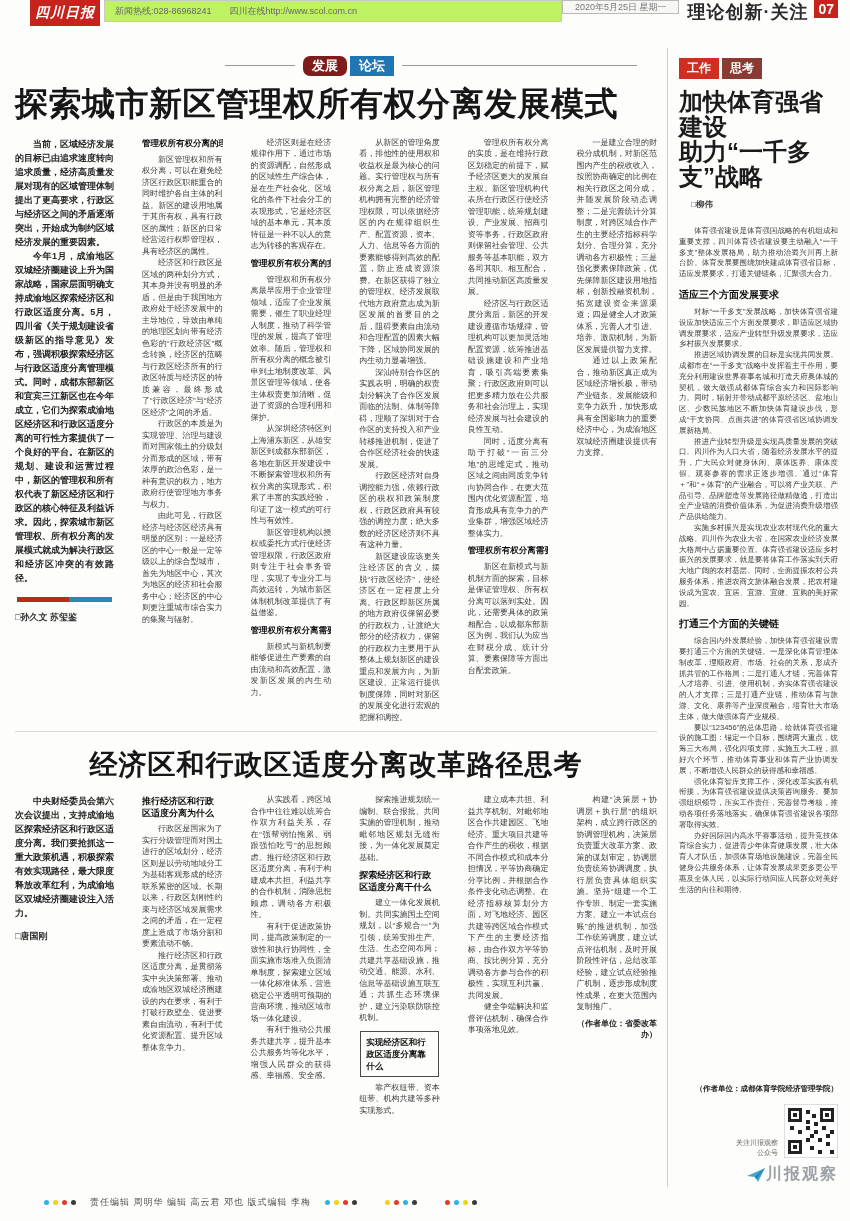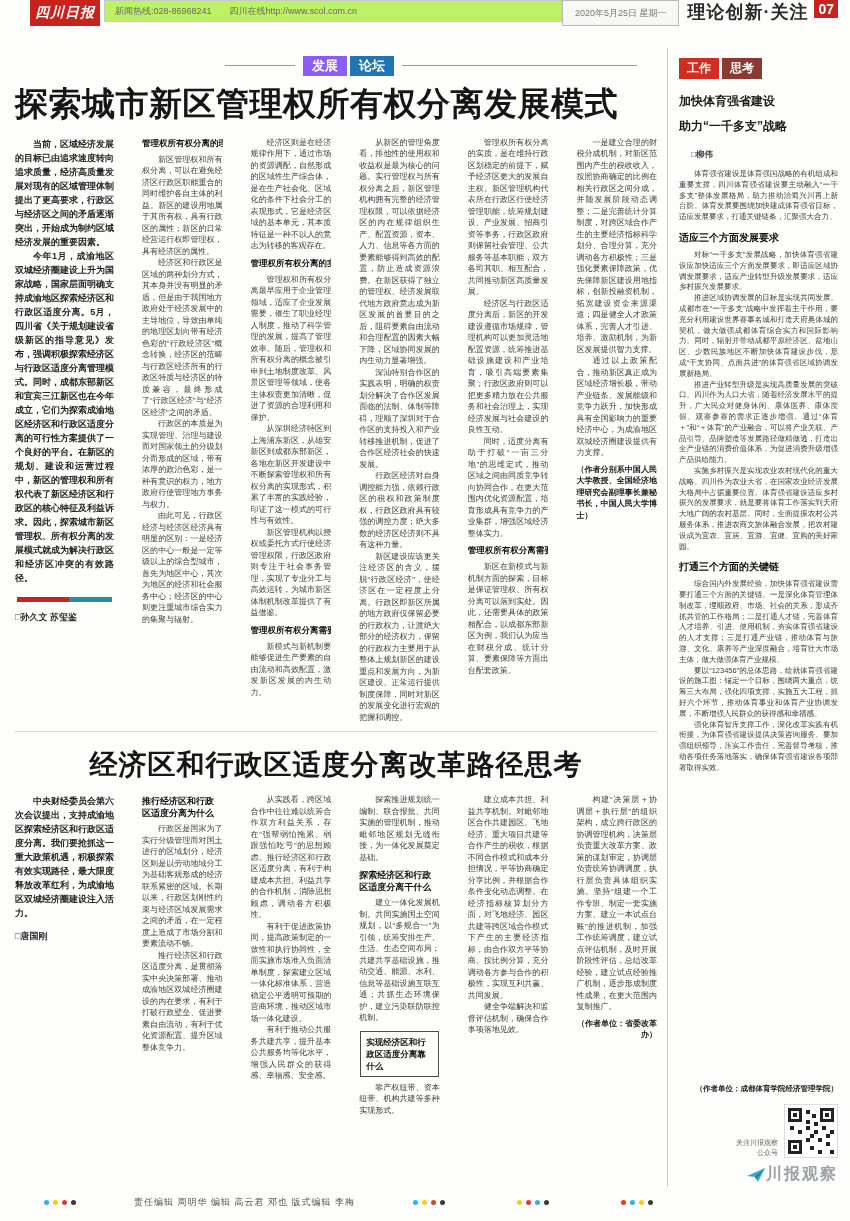--- a/index.html
+++ b/index.html
@@ -15,40 +15,40 @@
     width:70px; height:26px; background:#c5231c; color:#fff;
     font-size:14px; font-weight:bold; font-style:italic;
     display:flex; align-items:center; justify-content:center; letter-spacing:1px;
   }
   .m-strip {
     flex:1; height:22px; margin-left:4px; background:#bef264;
     border:1px solid #c8c8c6; display:flex; align-items:center;
     font-size:9px; color:#666; padding-left:10px; gap:18px;
   }
   .m-datebox {
-    height:26px; border:1px solid #b9b9b7; background:#f7f7f6;
+    height:14px; border:1px solid #b9b9b7; background:#f7f7f6;
     display:flex; align-items:center; padding:0 12px; font-size:9px; color:#777; margin-right:8px;
   }
   .m-section { font-size:18px; font-weight:800; color:#2b2b2b; letter-spacing:1px; white-space:nowrap; }
   .m-pageno {
     margin-left:6px; background:#c5231c; color:#fff; font-size:14px; font-weight:bold;
     padding:2px 4px; line-height:1;
   }
   
   .content { position:absolute; top:48px; left:15px; right:12px; bottom:34px; display:flex; }
   .mainarea { width:650px; display:flex; flex-direction:column; }
   .sidebar  { width:173px; border-left:1px solid #cfcfcd; margin-left:10px; padding-left:11px;
               display:flex; flex-direction:column; }
   
   .badge-row { display:flex; align-items:center; margin:8px 0 6px; }
   .badge-row .line { height:1px; background:#9a9a98; }
   .badge-row .l1 { width:70px; margin-left:210px; }
   .badge-row .l2 { flex:1; margin-right:20px; }
   .badge { color:#fff; font-size:13px; font-weight:bold; padding:2px 9px; line-height:1.2; }
-  .badge.red  { background:#8b5cf6; margin-left:8px; }
+  .badge.red  { background:#7f1d1d; margin-left:8px;border-radius:7px; }
   .badge.blue { background:#1e76b4; margin-right:8px; margin-left:3px; }
   .a1-title { font-size:33px; font-weight:900; color:#161616; letter-spacing:0.5px; white-space:nowrap; margin:4px 0 10px; }
   .cols { display:flex; gap:28px; overflow:hidden; }
   .col { flex:1; overflow:hidden; }
   .col.intro { flex:0 0 99px; }
   .intro-text p { font-size:9px; line-height:14px; font-weight:bold; color:#252525;
                   text-align:justify; text-indent:2em; }
   .bar-divider { height:5px; margin:12px 2px 9px;
                  background:linear-gradient(to right,#c2271e 0 55%,#2a8aad 55% 100%); }
   .byline { font-size:9px; font-weight:bold; color:#333; }
@@ -61,33 +61,33 @@
   .a2-title { font-size:28px; font-weight:900; color:#161616; text-align:center; letter-spacing:1px; margin:2px 0 10px; }
   .a2 .cols { height:392px;justify-content:flex-end; }
   .subhead.wrap { white-space:normal; line-height:12px; font-size:9px; }
   .boxhead { border:1px solid #4a4a4a; padding:4px 5px; font-size:8.5px; font-weight:bold;
              color:#101010; line-height:12px; margin:7px 1px 5px; }
   
   .sb-badges { display:flex; margin:10px 0 10px; }
   .sb-badge { color:#fff; font-size:12px; font-weight:bold; padding:2px 8px; }
   .sb-badge.red  { background:#cf2e21; }
   .sb-badge.dark { background:#8a3a31; margin-left:3px; }
-  .sb-title { font-size:12px; line-height:25px; font-weight:900; color:#1b1b1b; }
-  .sb-byline { font-size:8.5px; font-weight:bold; color:#444; margin:10px 0 8px;padding-left:12px; }
+  .sb-title { font-size:24px; line-height:25px; font-weight:900; color:#1b1b1b; }
+  .sb-byline { font-size:8.5px; font-weight:bold; color:#444; margin:10px 0 15px;padding-left:12px; }
   .sb-text { flex:1; overflow:hidden; }
   .sb-text p { font-size:7.5px; line-height:10.8px; color:#3c3c3c; text-align:justify; text-indent:2em; }
   .sb-sub { font-size:10px; font-weight:bold; color:#111; margin:8px 0 5px; }
   .sb-credit { font-size:7.5px; font-weight:bold; color:#222; text-align:right; margin:8px 0 10px; }
   .qr-row { display:flex; align-items:flex-end; justify-content:flex-end; gap:6px; margin-bottom:6px; }
   .qr-caption { font-size:7px; color:#666; width:46px; text-align:right; line-height:10px; }
   .brand-row { display:flex; align-items:center; justify-content:flex-end; padding-bottom:2px; }
   .brand-name { font-size:16px; font-weight:bold; color:#9aa0a4; letter-spacing:2px; }
   
   .footer { position:absolute; left:30px; right:160px; bottom:12px; height:14px;
-            display:flex; align-items:center; font-size:9px; color:#555;gap:44px; }
+            display:flex; align-items:center; font-size:9px; color:#555; }
   .dotgroup { display:flex; gap:4px; margin:0 14px; }
   .dot { width:5px; height:5px; border-radius:50%; }
   .dot.c1{background:#2bb3e6} .dot.c2{background:#f3d010} .dot.c3{background:#e23a2e} .dot.c4{background:#3a3a3a}
   .foot-credits { white-space:nowrap; letter-spacing:1px; }
 </style>
 </head>
 <body>
 
 <div class="page">
 
@@ -166,21 +166,20 @@
             <div>
                 <p>新区在新模式与新机制方面的探索，目标是保证管理权、所有权分离可以落到实处。因此，还需要具体的政策相配合，以成都东部新区为例，我们认为应当在财税分成、统计分算、要素保障等方面出台配套政策。</p>
               </div>
           </div>
 
           <div class="col bodytext">
             <div>
                 <p>一是建立合理的财税分成机制，对新区范围内产生的税收收入，按照协商确定的比例在相关行政区之间分成，并随发展阶段动态调整；二是完善统计分算制度，对跨区域合作产生的主要经济指标科学划分、合理分算，充分调动各方积极性；三是强化要素保障政策，优先保障新区建设用地指标，创新投融资机制，拓宽建设资金来源渠道；四是健全人才政策体系，完善人才引进、培养、激励机制，为新区发展提供智力支撑。</p>
                 <p>通过以上政策配合，推动新区真正成为区域经济增长极，带动产业链条、发展能级和竞争力跃升，加快形成具有全国影响力的重要经济中心，为成渝地区双城经济圈建设提供有力支撑。</p>
               </div>
-            <div class="credit">（作者分别系中国人民大学教授、全国经济地理研究会副理事长兼秘书长，中国人民大学博士）</div>
           </div>
         </div>
       </article>
 
       <article class="a2">
         <h2 class="a2-title">经济区和行政区适度分离改革路径思考</h2>
         <div class="cols">
           <div class="col intro">
             <div class="intro-text">
                 <p>中央财经委员会第六次会议提出，支持成渝地区探索经济区和行政区适度分离。我们要抢抓这一重大政策机遇，积极探索有效实现路径，最大限度释放改革红利，为成渝地区双城经济圈建设注入活力。</p>
@@ -251,20 +250,21 @@
             <p>对标“一千多支”发展战略，加快体育强省建设应加快适应三个方面发展要求，即适应区域协调发展要求，适应产业转型升级发展要求，适应乡村振兴发展要求。</p>
             <p>推进区域协调发展的目标是实现共同发展。成都市在“一千多支”战略中发挥着主干作用，要充分利用建设世界赛事名城和打造天府奥体城的契机，做大做强成都体育综合实力和国际影响力。同时，辐射并带动成都平原经济区、盆地山区、少数民族地区不断加快体育建设步伐，形成“干支协同、点面共进”的体育强省区域协调发展新格局。</p>
             <p>推进产业转型升级是实现高质量发展的突破口。四川作为人口大省，随着经济发展水平的提升，广大民众对健身休闲、康体医养、康体度假、观赛参赛的需求正逐步增强。通过“体育＋”和“＋体育”的产业融合，可以将产业关联、产品引导、品牌塑造等发展路径做精做透，打造出全产业链的消费价值体系，为促进消费升级增强产品供给能力。</p>
             <p>实施乡村振兴是实现农业农村现代化的重大战略。四川作为农业大省，在国家农业经济发展大格局中占据重要位置。体育强省建设适应乡村振兴的发展要求，就是要将体育工作落实到天府大地广阔的农村基层。同时，全面提振农村公共服务体系，推进农商文旅体融合发展，把农村建设成为宜农、宜居、宜游、宜健、宜购的美好家园。</p>
           </div>
         <div class="sb-sub">打通三个方面的关键链</div>
         <div>
             <p>综合国内外发展经验，加快体育强省建设需要打通三个方面的关键链。一是深化体育管理体制改革，理顺政府、市场、社会的关系，形成齐抓共管的工作格局；二是打通人才链，完善体育人才培养、引进、使用机制，夯实体育强省建设的人才支撑；三是打通产业链，推动体育与旅游、文化、康养等产业深度融合，培育壮大市场主体，做大做强体育产业规模。</p>
             <p>要以“123456”的总体思路，绘就体育强省建设的施工图：锚定一个目标，围绕两大重点，统筹三大布局，强化四项支撑，实施五大工程，抓好六个环节，推动体育事业和体育产业协调发展，不断增强人民群众的获得感和幸福感。</p>
             <p>强化体育智库支撑工作，深化改革实践有机衔接，为体育强省建设提供决策咨询服务。要加强组织领导，压实工作责任，完善督导考核，推动各项任务落地落实，确保体育强省建设各项部署取得实效。</p>
+            <p>办好国际国内高水平赛事活动，提升竞技体育综合实力，促进青少年体育健康发展，壮大体育人才队伍，加强体育场地设施建设，完善全民健身公共服务体系，让体育发展成果更多更公平惠及全体人民，以实际行动回应人民群众对美好生活的向往和期待。</p>
           </div>
       </div>
 
       <div class="sb-credit">（作者单位：成都体育学院经济管理学院）</div>
 
       <div class="qr-row">
         <div class="qr-caption">关注川报观察公众号</div>
         <svg width="54" height="54" viewBox="0 0 54 54">
           <rect width="54" height="54" fill="#fff" stroke="#bbb" stroke-width="1"></rect>
           <g fill="#222">

